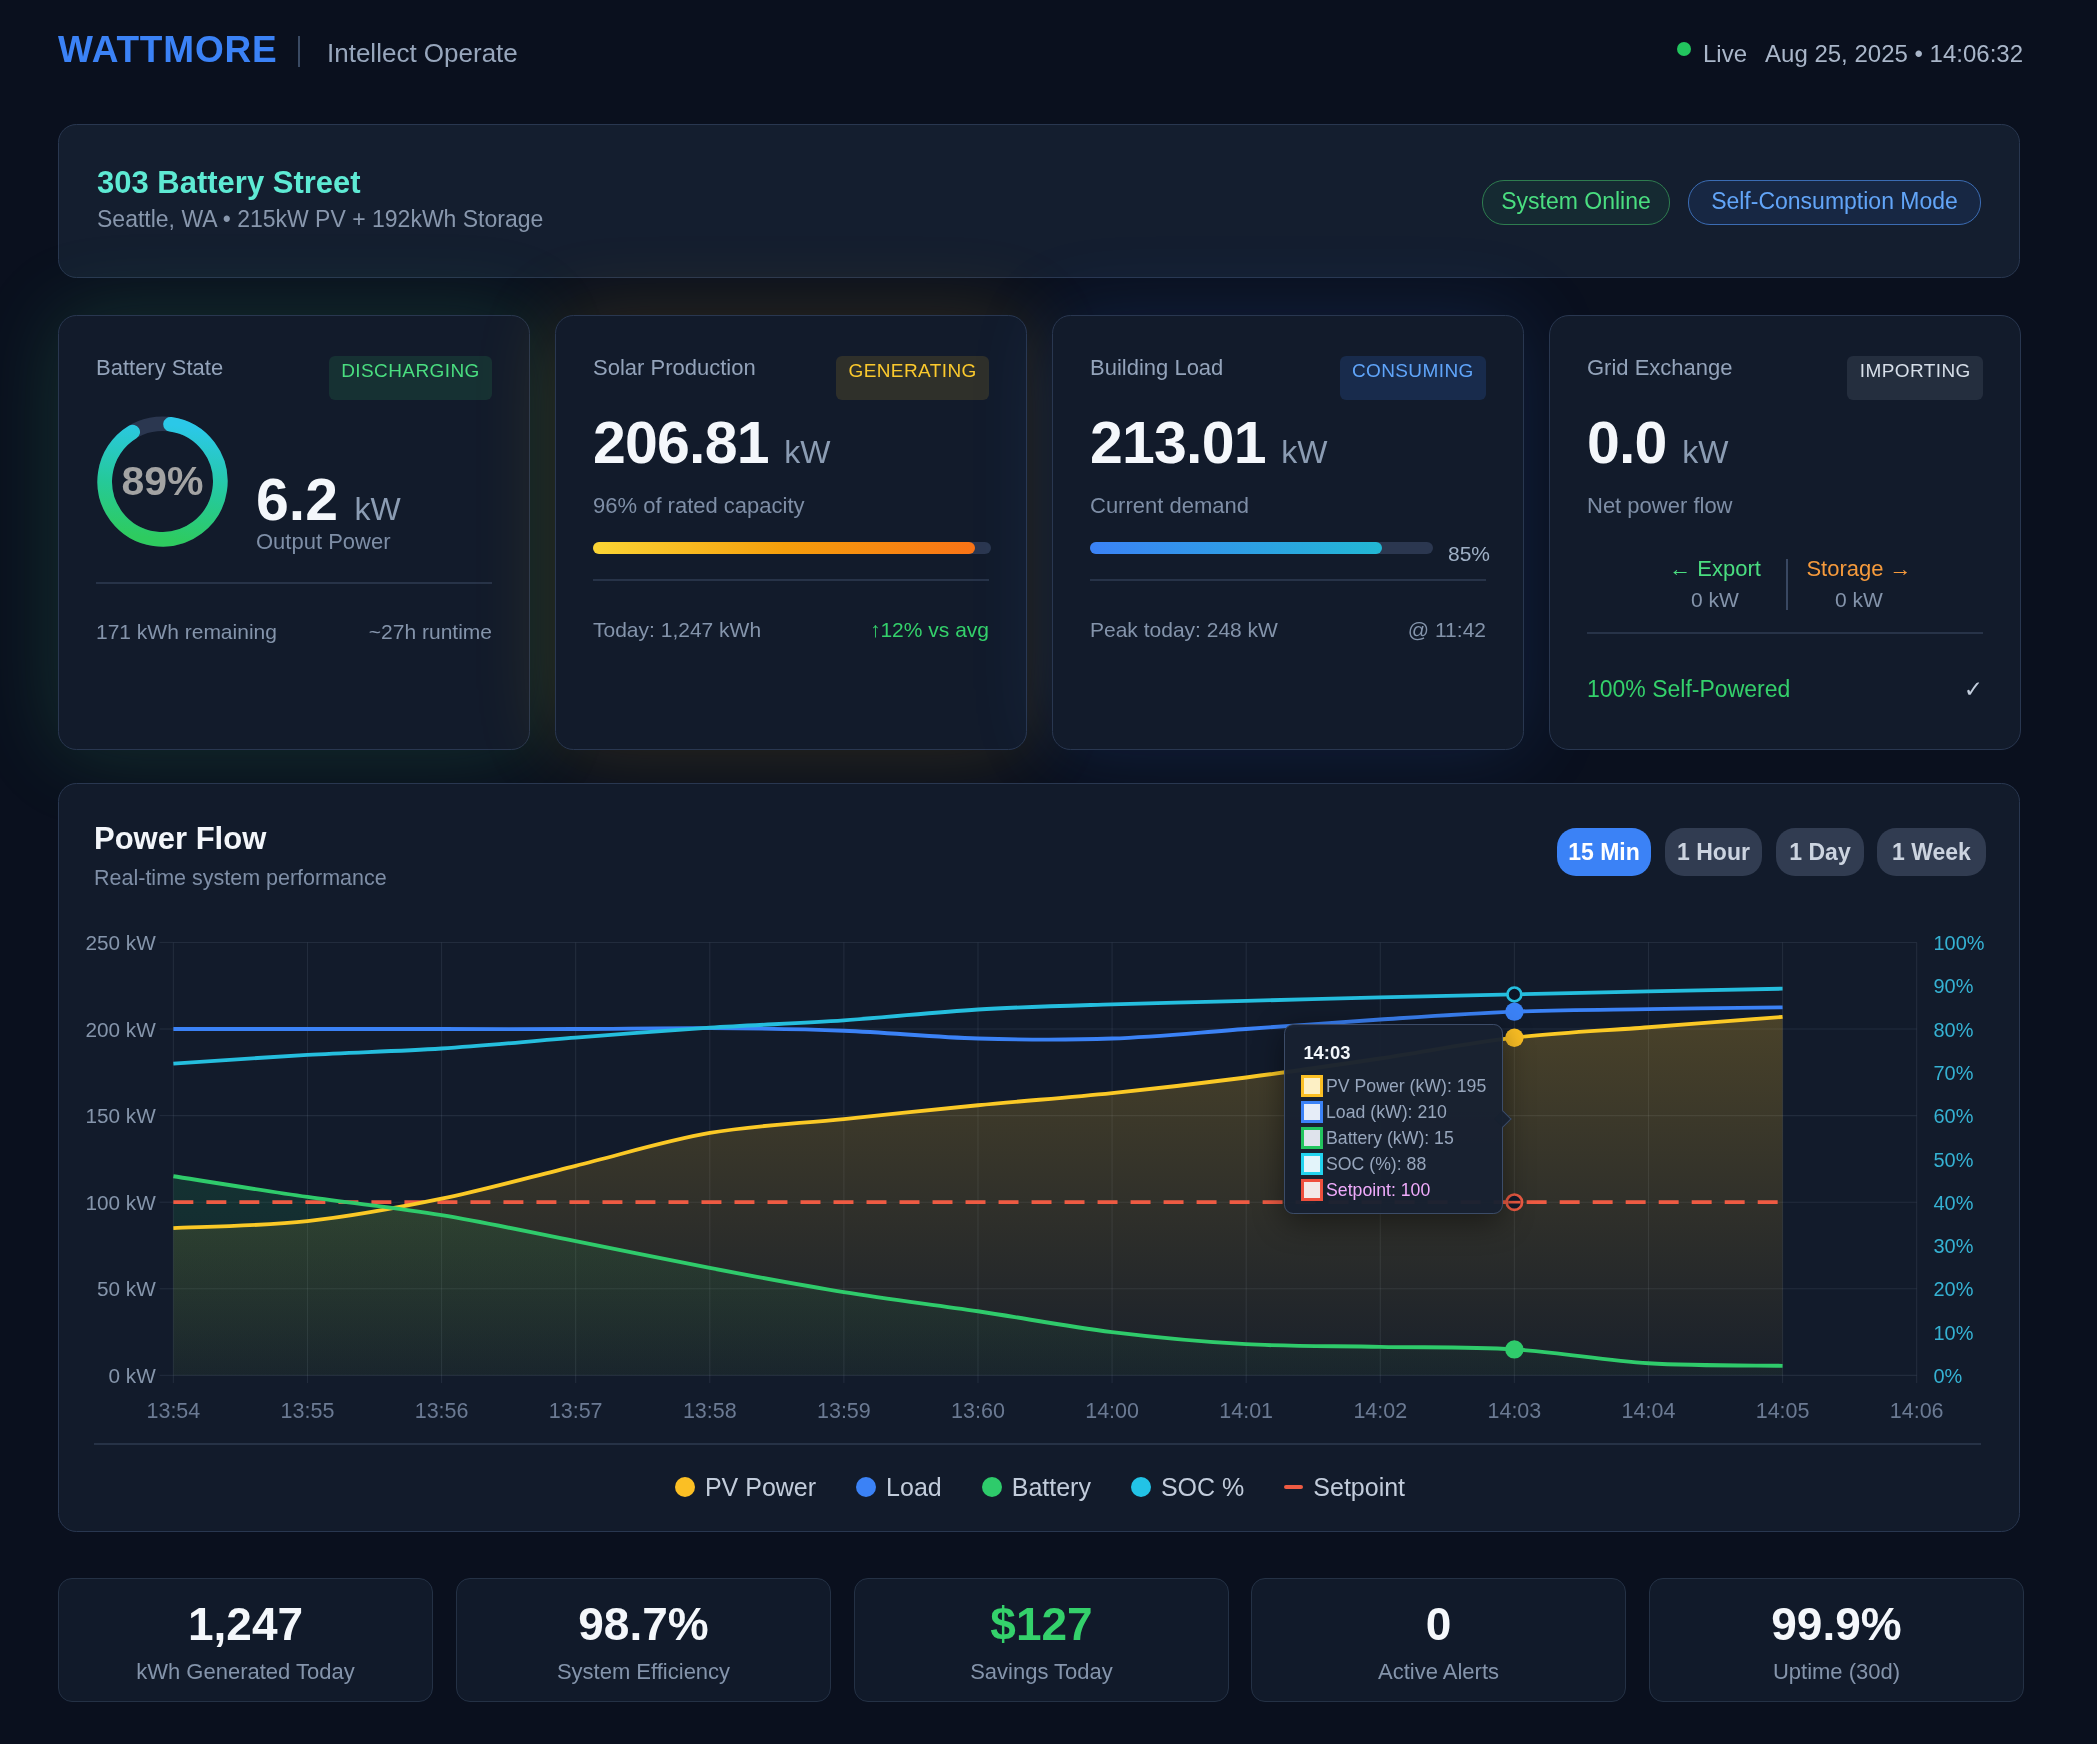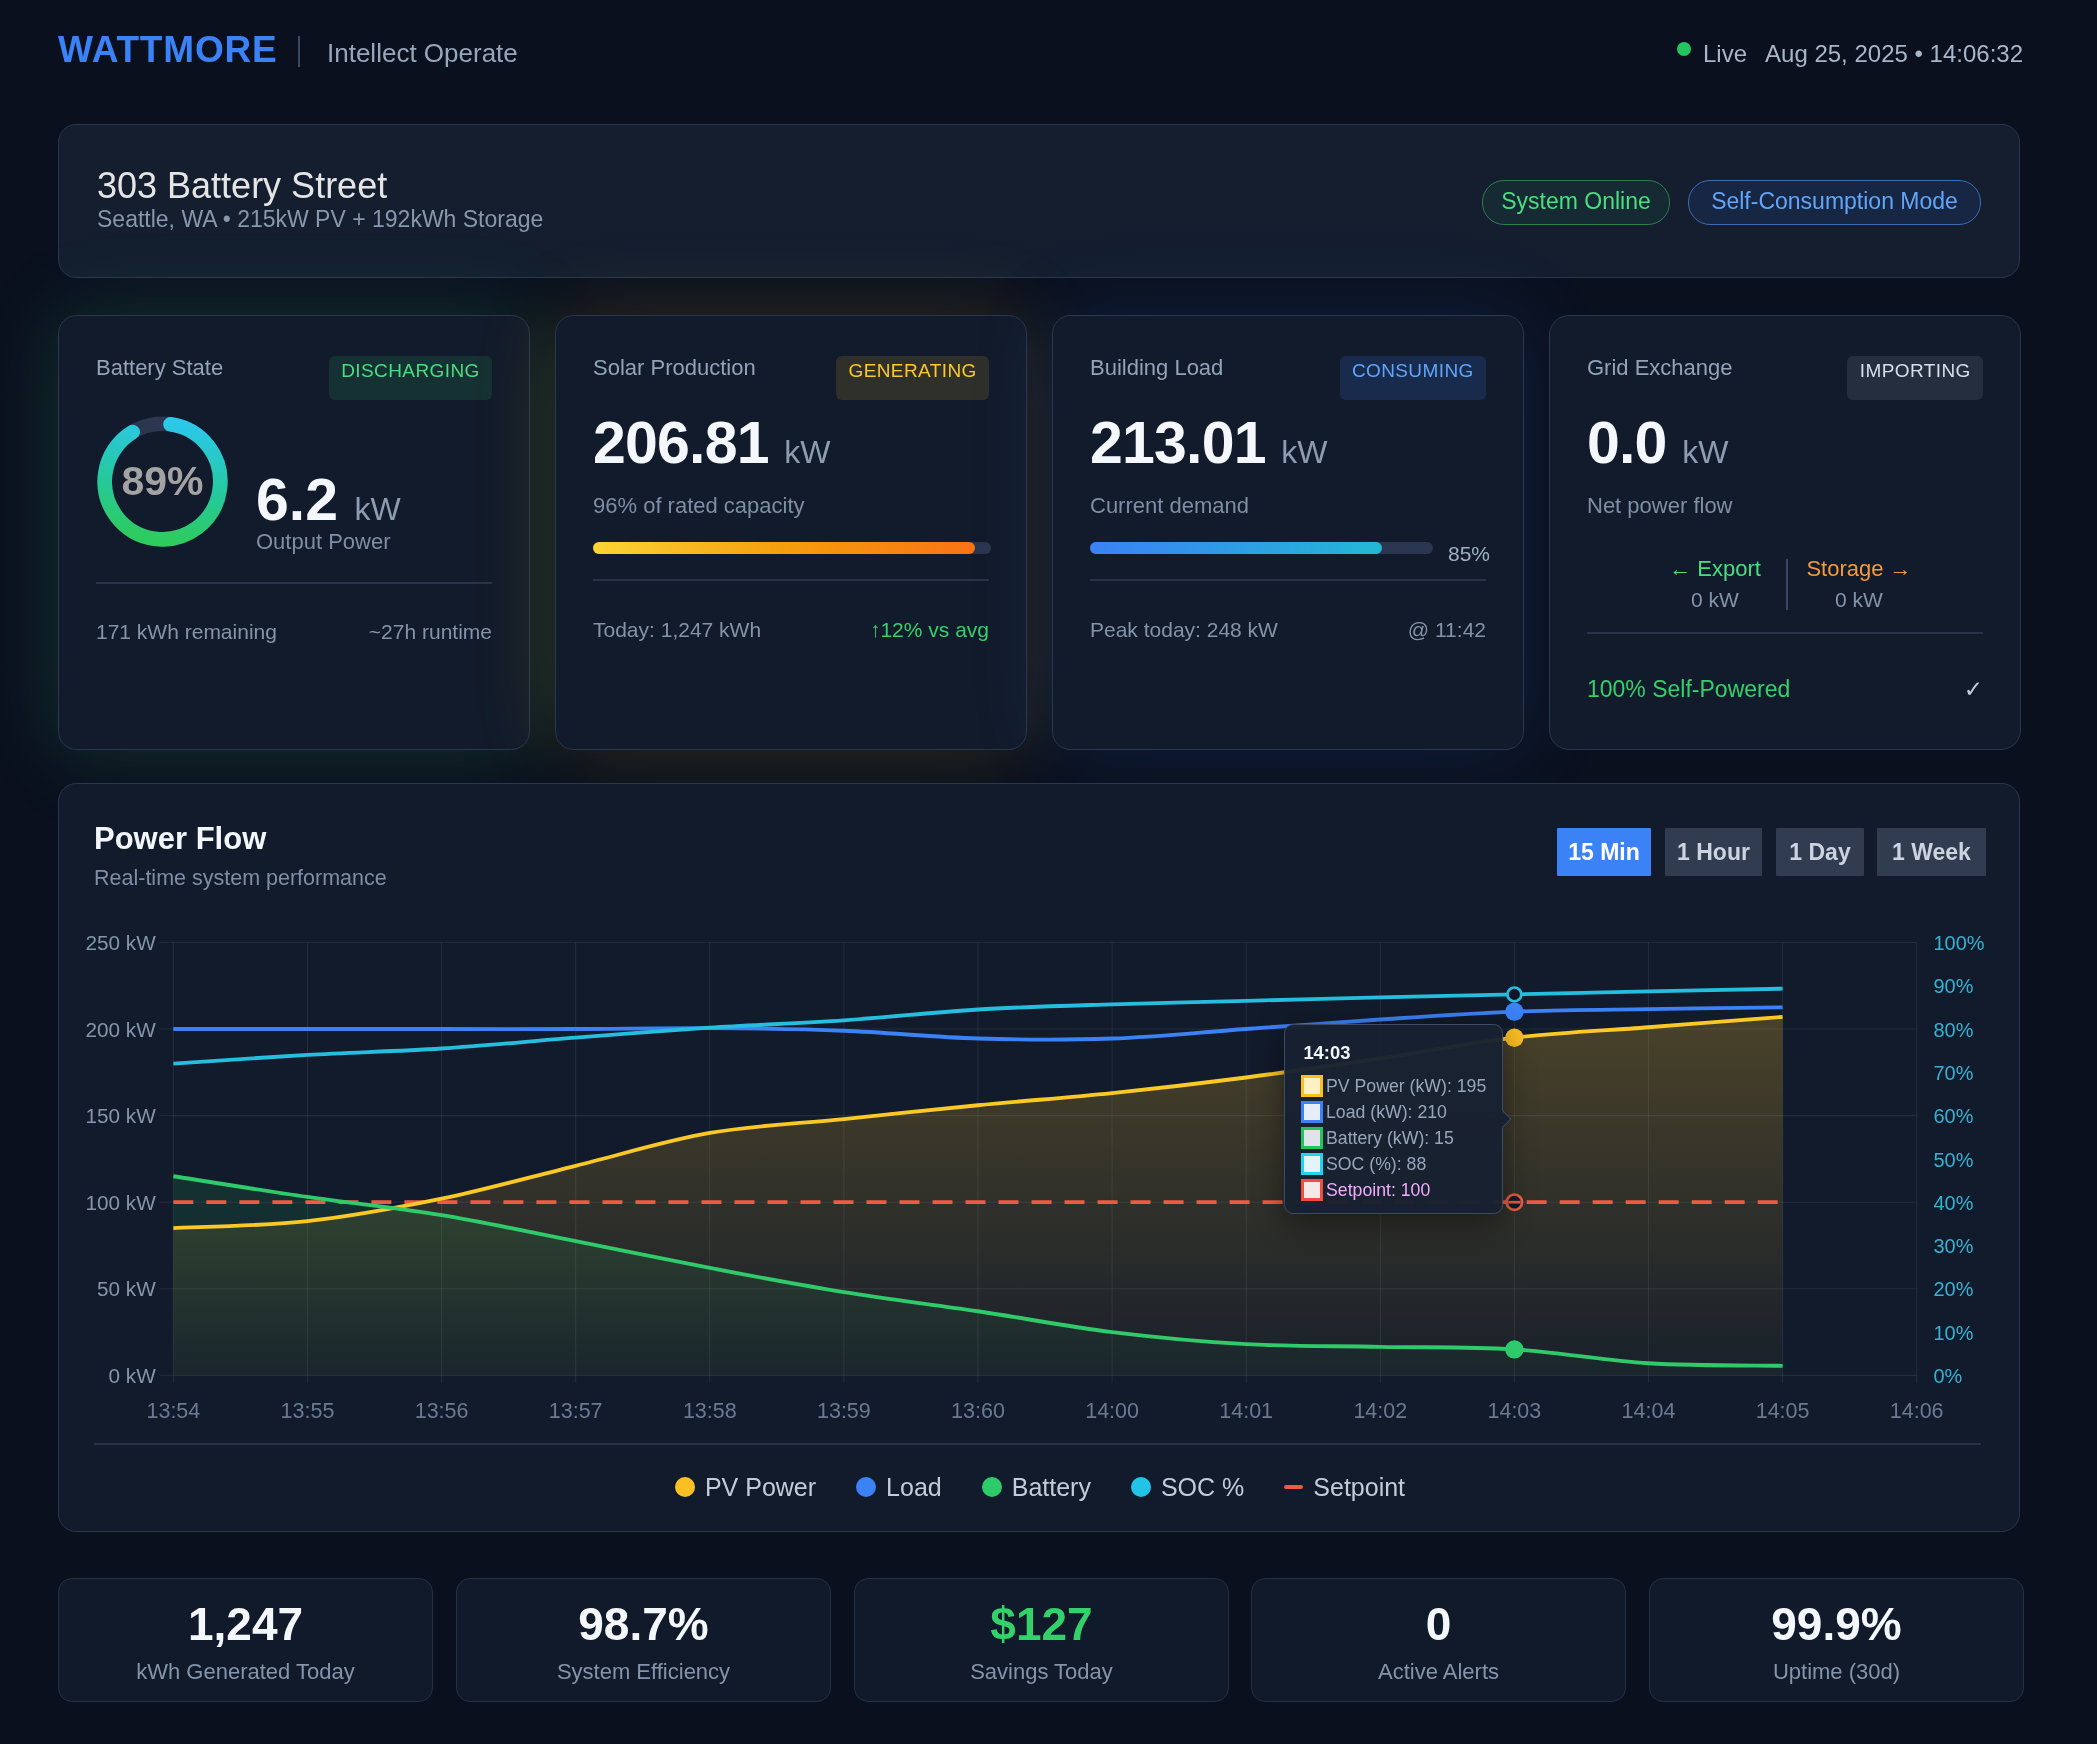--- a/index.html
+++ b/index.html
@@ -11,21 +11,21 @@
 .logo { position:absolute; left:0; top:0.8px; font-size:37px; font-weight:700; color:#3b82f6; letter-spacing:0.8px; }
 .hdr-sep { position:absolute; left:240px; top:7.7px; width:1.5px; height:31px; background:#3a4a63; }
 .hdr-sub { position:absolute; left:269px; top:10px; font-size:26px; color:#97a6bc; }
 .live-dot { position:absolute; left:1619px; top:14px; width:14px; height:14px; border-radius:50%; background:#22c55e; }
 .live-t { position:absolute; left:1645px; top:11.5px; font-size:24px; color:#a9b6c9; }
 .hdr-date { position:absolute; right:0; top:11.5px; font-size:24px; color:#a9b6c9; white-space:nowrap; }
 
 
 .card { position:absolute; background:#121b2b; border:1.5px solid #293750; border-radius:18.4px; }
 #site { left:58px; top:124px; width:1962px; height:154px; background:#141e2f; }
-#site h1 { position:absolute; left:38px; top:40px; font-size:36px; font-weight:400; color:#e5e5e5; }
+#site h1 { position:absolute; left:38px; top:40px; font-size:31px; font-weight:700; color:#5eead4; }
 #site .sub { position:absolute; left:38px; top:81px; font-size:23px; color:#8897ad; }
 .pill { position:absolute; top:55px; height:45px; border-radius:22px; font-size:23px; line-height:41px; text-align:center; }
 #pill-online { left:1423px; width:188px; color:#4ade80; border:1.5px solid #2e7d4f; background:rgba(34,197,94,0.08); }
 #pill-mode { left:1629px; width:293px; color:#62a5f8; border:1.5px solid #3b6cb4; background:rgba(59,130,246,0.10); }
 
 
 .mcard { position:absolute; top:315px; width:472px; height:435px; background:#121b2b; border:1.5px solid #293750; border-radius:18.4px; }
 #mc1 { left:58px;  box-shadow:0 0 84px rgba(74,222,128,0.17); }
 #mc2 { left:555px; box-shadow:0 0 84px rgba(251,191,36,0.16); }
 #mc3 { left:1052px; box-shadow:0 0 84px rgba(59,130,246,0.15); }
@@ -56,21 +56,21 @@
 
 .gx-col { position:absolute; top:240px; width:154px; text-align:center; }
 .gx-lab { font-size:22px; }
 .gx-val { font-size:21px; color:#8494ab; margin-top:6.1px; }
 #gx-div { position:absolute; left:236px; top:243px; width:1.5px; height:51px; background:#394862; }
 
 
 #chart { left:58px; top:783px; width:1962px; height:749px; }
 #ct { position:absolute; left:35px; top:37px; font-size:31px; font-weight:700; color:#f3f6fa; }
 #cs { position:absolute; left:35px; top:82px; font-size:21.5px; color:#7e8ea6; }
-.tbtn { position:absolute; top:44px; height:48px; border-radius:1px; font-size:23px; line-height:48px; text-align:center; color:#ccd4e0; background:#313c51; font-weight:700; }
+.tbtn { position:absolute; top:44px; height:48px; border-radius:19px; font-size:23px; line-height:48px; text-align:center; color:#ccd4e0; background:#313c51; font-weight:700; }
 #tb1 { left:1498px; width:94px; background:#3b82f6; color:#fff; }
 #tb2 { left:1606px; width:97px; }
 #tb3 { left:1717px; width:88px; }
 #tb4 { left:1818px; width:109px; }
 #legdiv { position:absolute; left:35px; right:38px; top:659px; height:1.5px; background:#263246; }
 #legend { position:absolute; left:0; width:1962px; top:683px; height:40px; display:flex; justify-content:center; align-items:center; gap:40px; }
 .litem { display:flex; align-items:center; gap:10px; font-size:25px; color:#c2ccdb; }
 .ldot { width:20px; height:20px; border-radius:50%; }
 .ldash { width:19px; height:4.6px; border-radius:2.3px; background:#ee5b43; }
 

